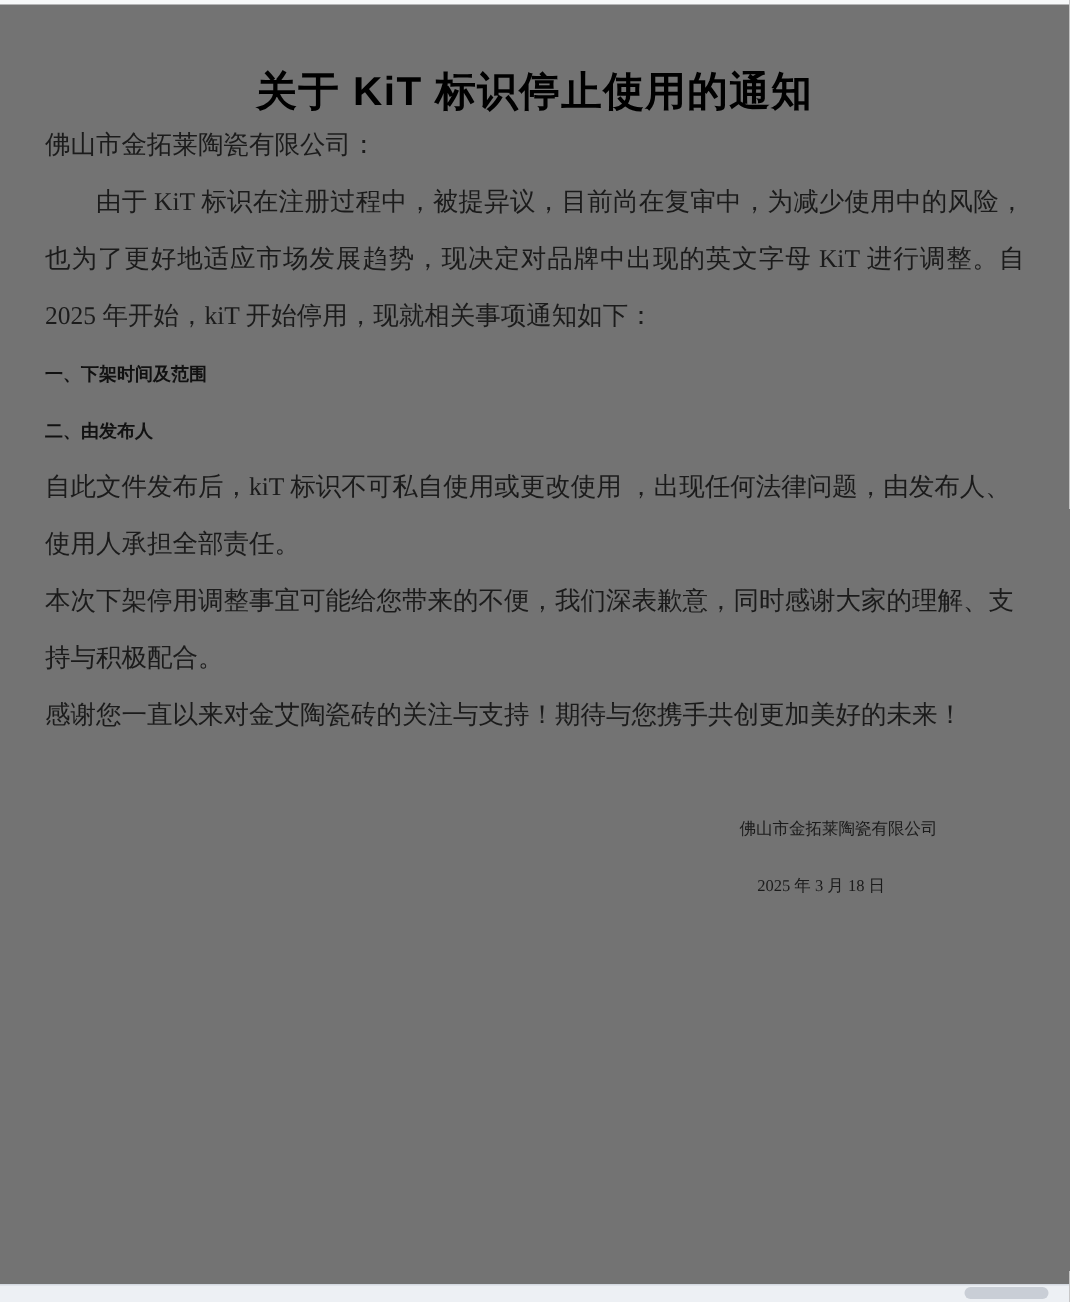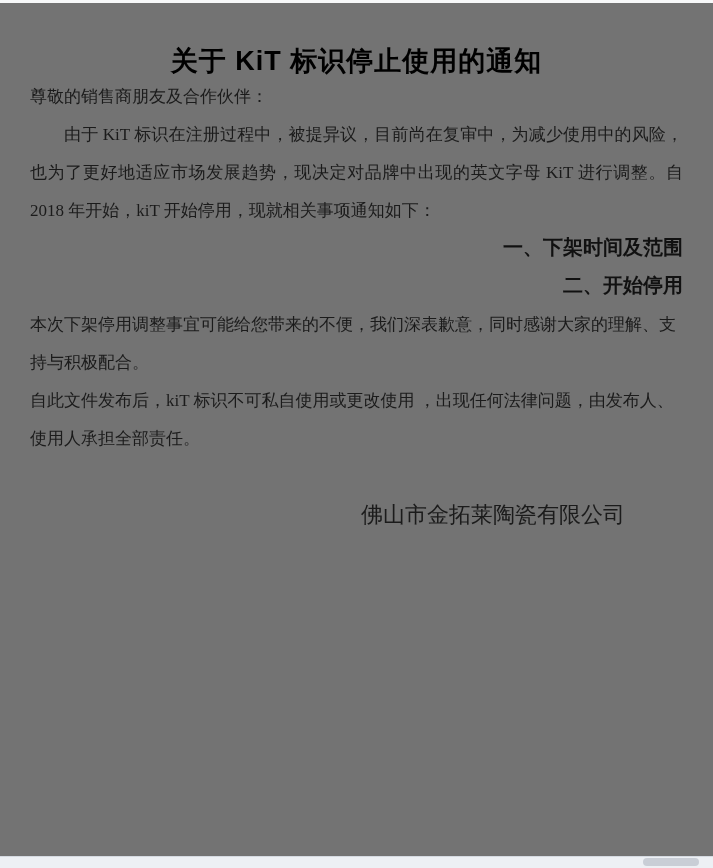--- a/index.html
+++ b/index.html
@@ -44,34 +44,33 @@
   }
   p.para {
     margin: 0;
   }
   .indent {
     text-indent: 2em;
     text-align: justify;
   }
   .section-heading {
     margin: 0;
-    font-family: Liberation Mono, monospace;
+    font-family: Liberation Sans, sans-serif;
     font-weight: 700;
-    font-size: 20px;
+    font-size: 12px;
     line-height: 38px;
     color: #111111;
-    text-align: right;
   }
   .signature-block {
     margin-top: 38px;
   }
   .sig-line {
     text-align: right;
     line-height: 38px;
-    font-size: 22px;
+    font-size: 11px;
   }
   .sig-company { padding-right: 58px; }
   .sig-date    { padding-right: 93px; }
   .h-scrollbar {
     position: absolute;
     left: 0; right: 0; bottom: 0;
     height: 11px;
     background: #edf0f4;
     border-top: 1px solid #d5dae1;
   }
@@ -88,38 +87,40 @@
 </head>
 <body>
 
 <div class="page">
   <div class="top-edge"></div>
 
   <div class="content">
     <h1 class="title">关于 KiT 标识停止使用的通知</h1>
 
     <div class="body-text">
-      <p class="para greeting">尊敬的销售商朋友及合作伙伴：</p>
+      <p class="para greeting">佛山市金拓莱陶瓷有限公司：</p>
 
-      <p class="para indent">由于 KiT 标识在注册过程中，被提异议，目前尚在复审中，为减少使用中的风险，也为了更好地适应市场发展趋势，现决定对品牌中出现的英文字母 KiT 进行调整。自 2018 年开始，kiT 开始停用，现就相关事项通知如下：</p>
+      <p class="para indent">由于 KiT 标识在注册过程中，被提异议，目前尚在复审中，为减少使用中的风险，也为了更好地适应市场发展趋势，现决定对品牌中出现的英文字母 KiT 进行调整。自 2025 年开始，kiT 开始停用，现就相关事项通知如下：</p>
 
       <h2 class="section-heading">一、下架时间及范围</h2>
 
 
 
-      <h2 class="section-heading">二、开始停用</h2>
+      <h2 class="section-heading">二、由发布人</h2>
+
+      <p class="para">自此文件发布后，kiT 标识不可私自使用或更改使用 ，出现任何法律问题，由发布人、使用人承担全部责任。</p>
 
       <p class="para">本次下架停用调整事宜可能给您带来的不便，我们深表歉意，同时感谢大家的理解、支持与积极配合。</p>
 
-      <p class="para">自此文件发布后，kiT 标识不可私自使用或更改使用 ，出现任何法律问题，由发布人、使用人承担全部责任。</p>
 
-
+      <p class="para">感谢您一直以来对金艾陶瓷砖的关注与支持！期待与您携手共创更加美好的未来！</p>
 
       <div class="signature-block">
         <div class="sig-line sig-company">佛山市金拓莱陶瓷有限公司</div>
+        <div class="sig-line sig-date">2025 年 3 月 18 日</div>
       </div>
     </div>
   </div>
 
   <div class="h-scrollbar">
     <div class="thumb"></div>
   </div>
 </div>
 
 </body></html>

